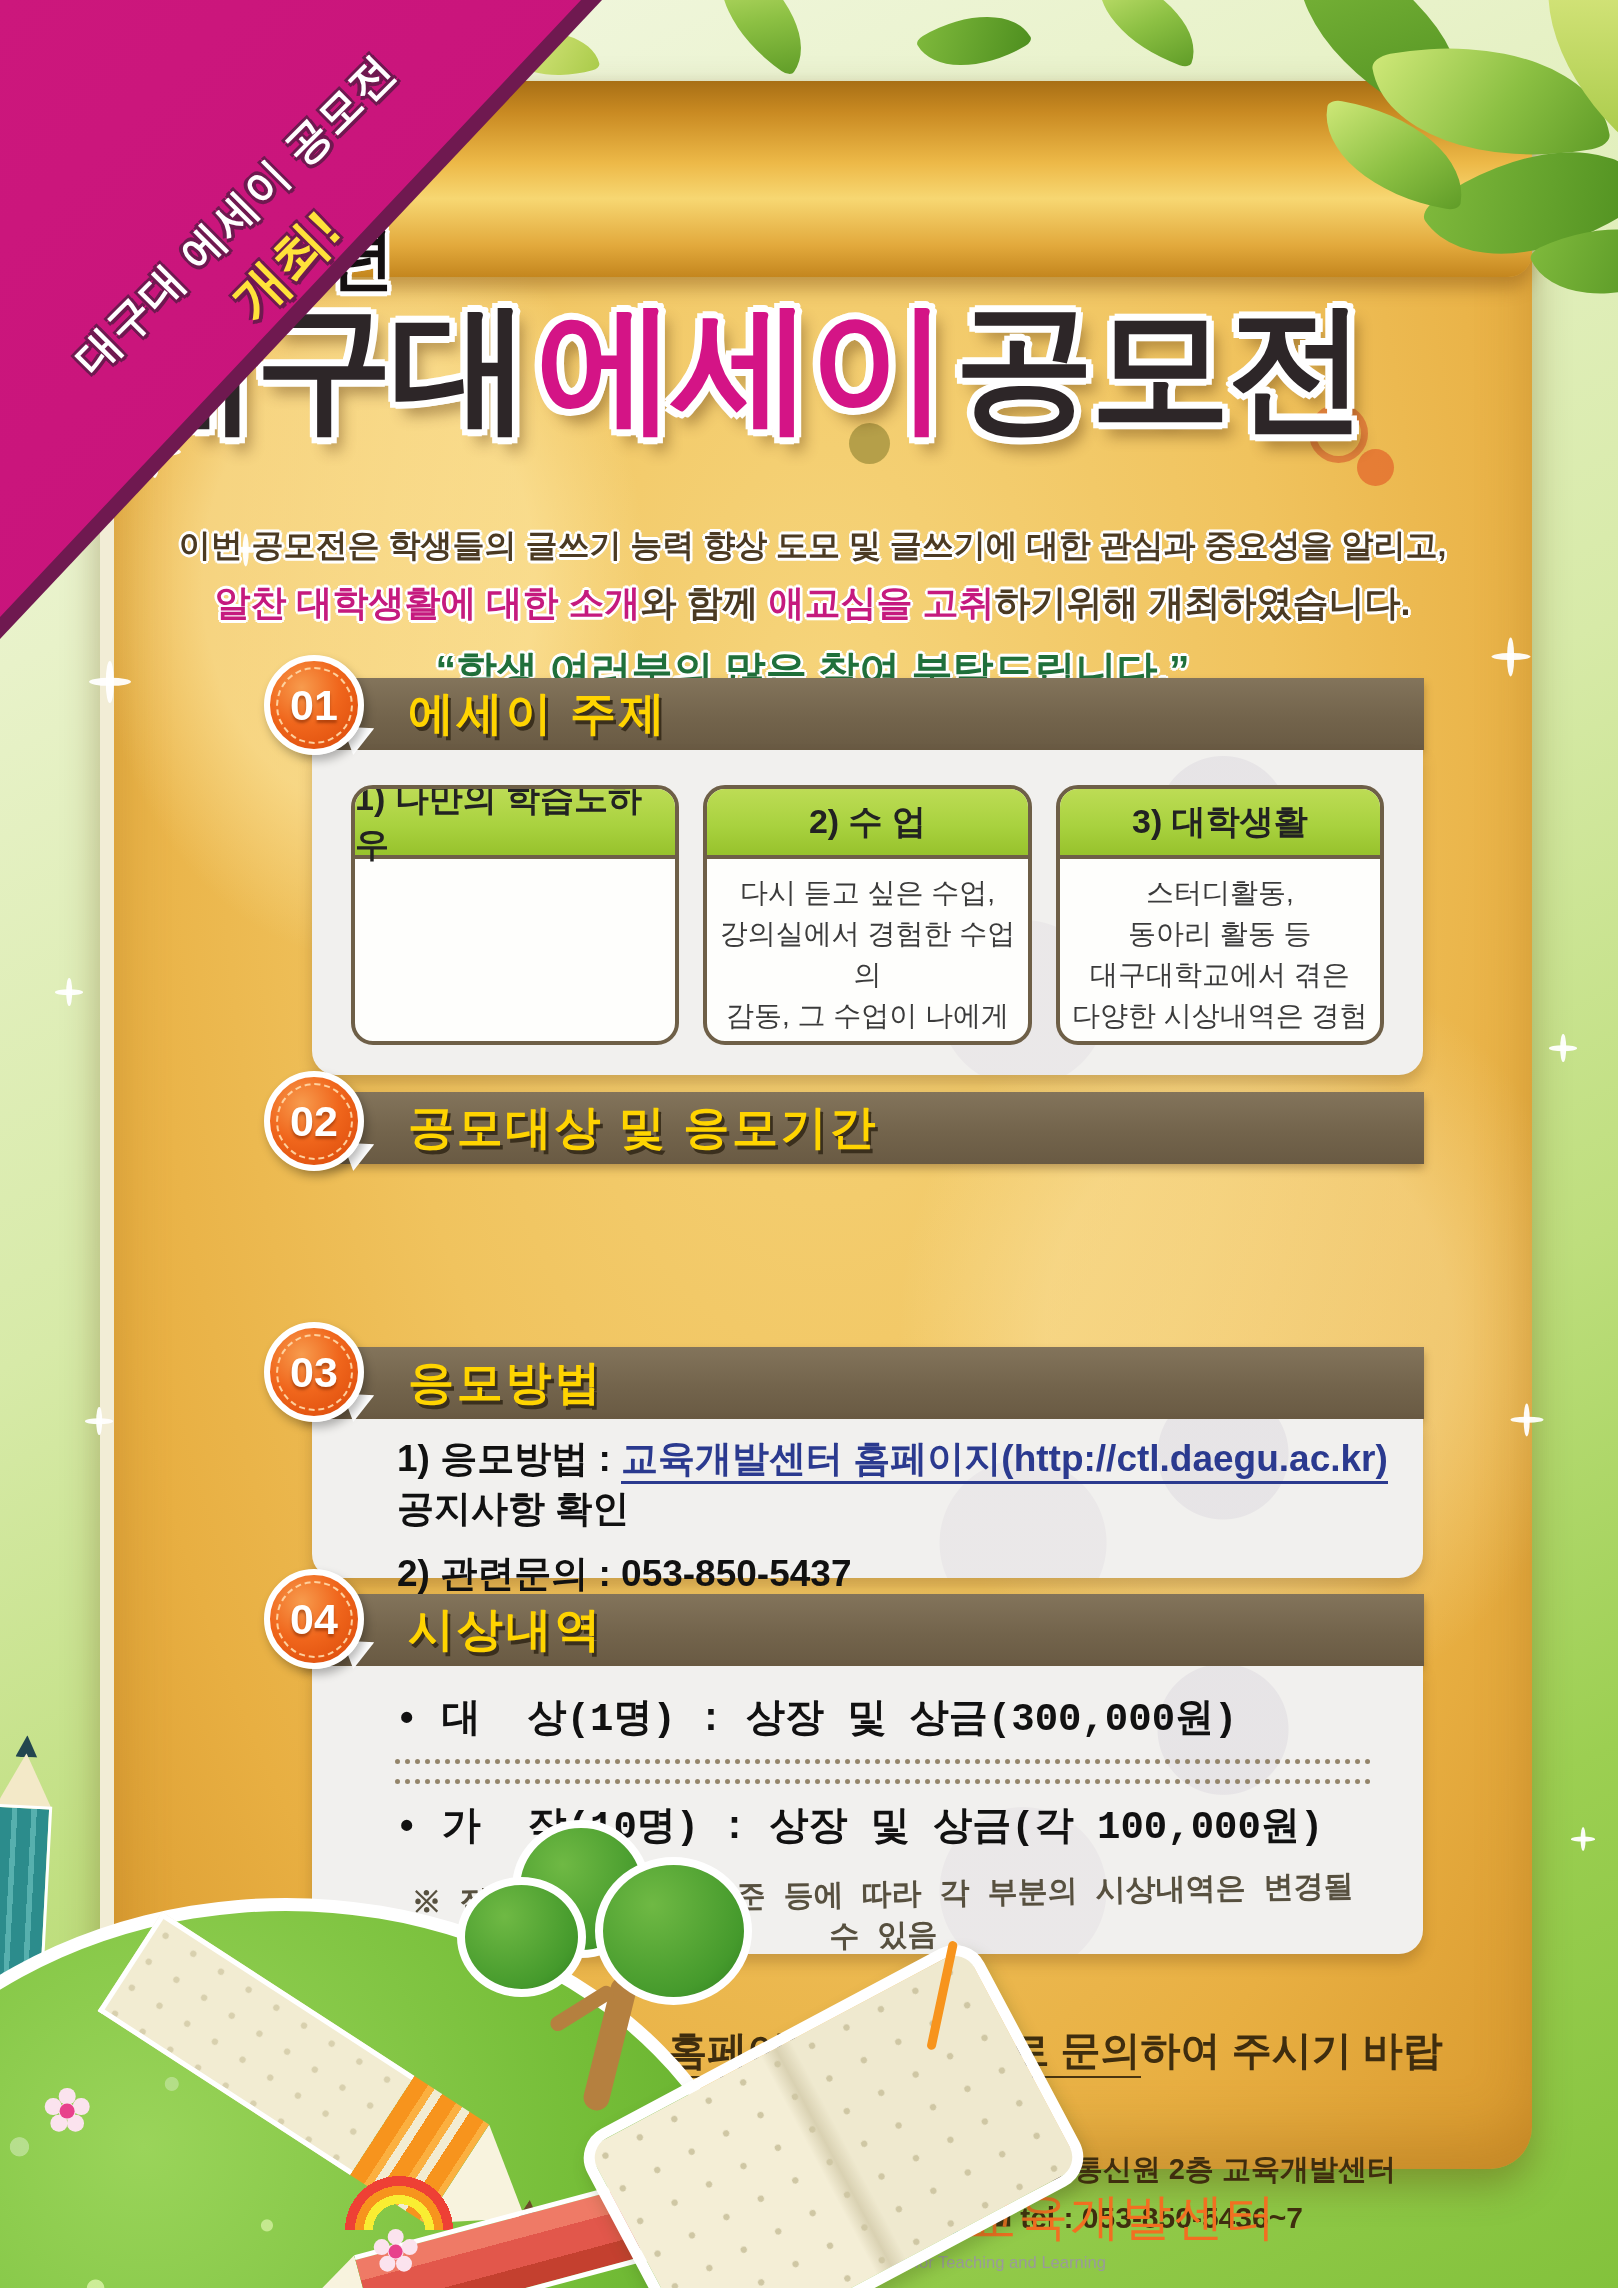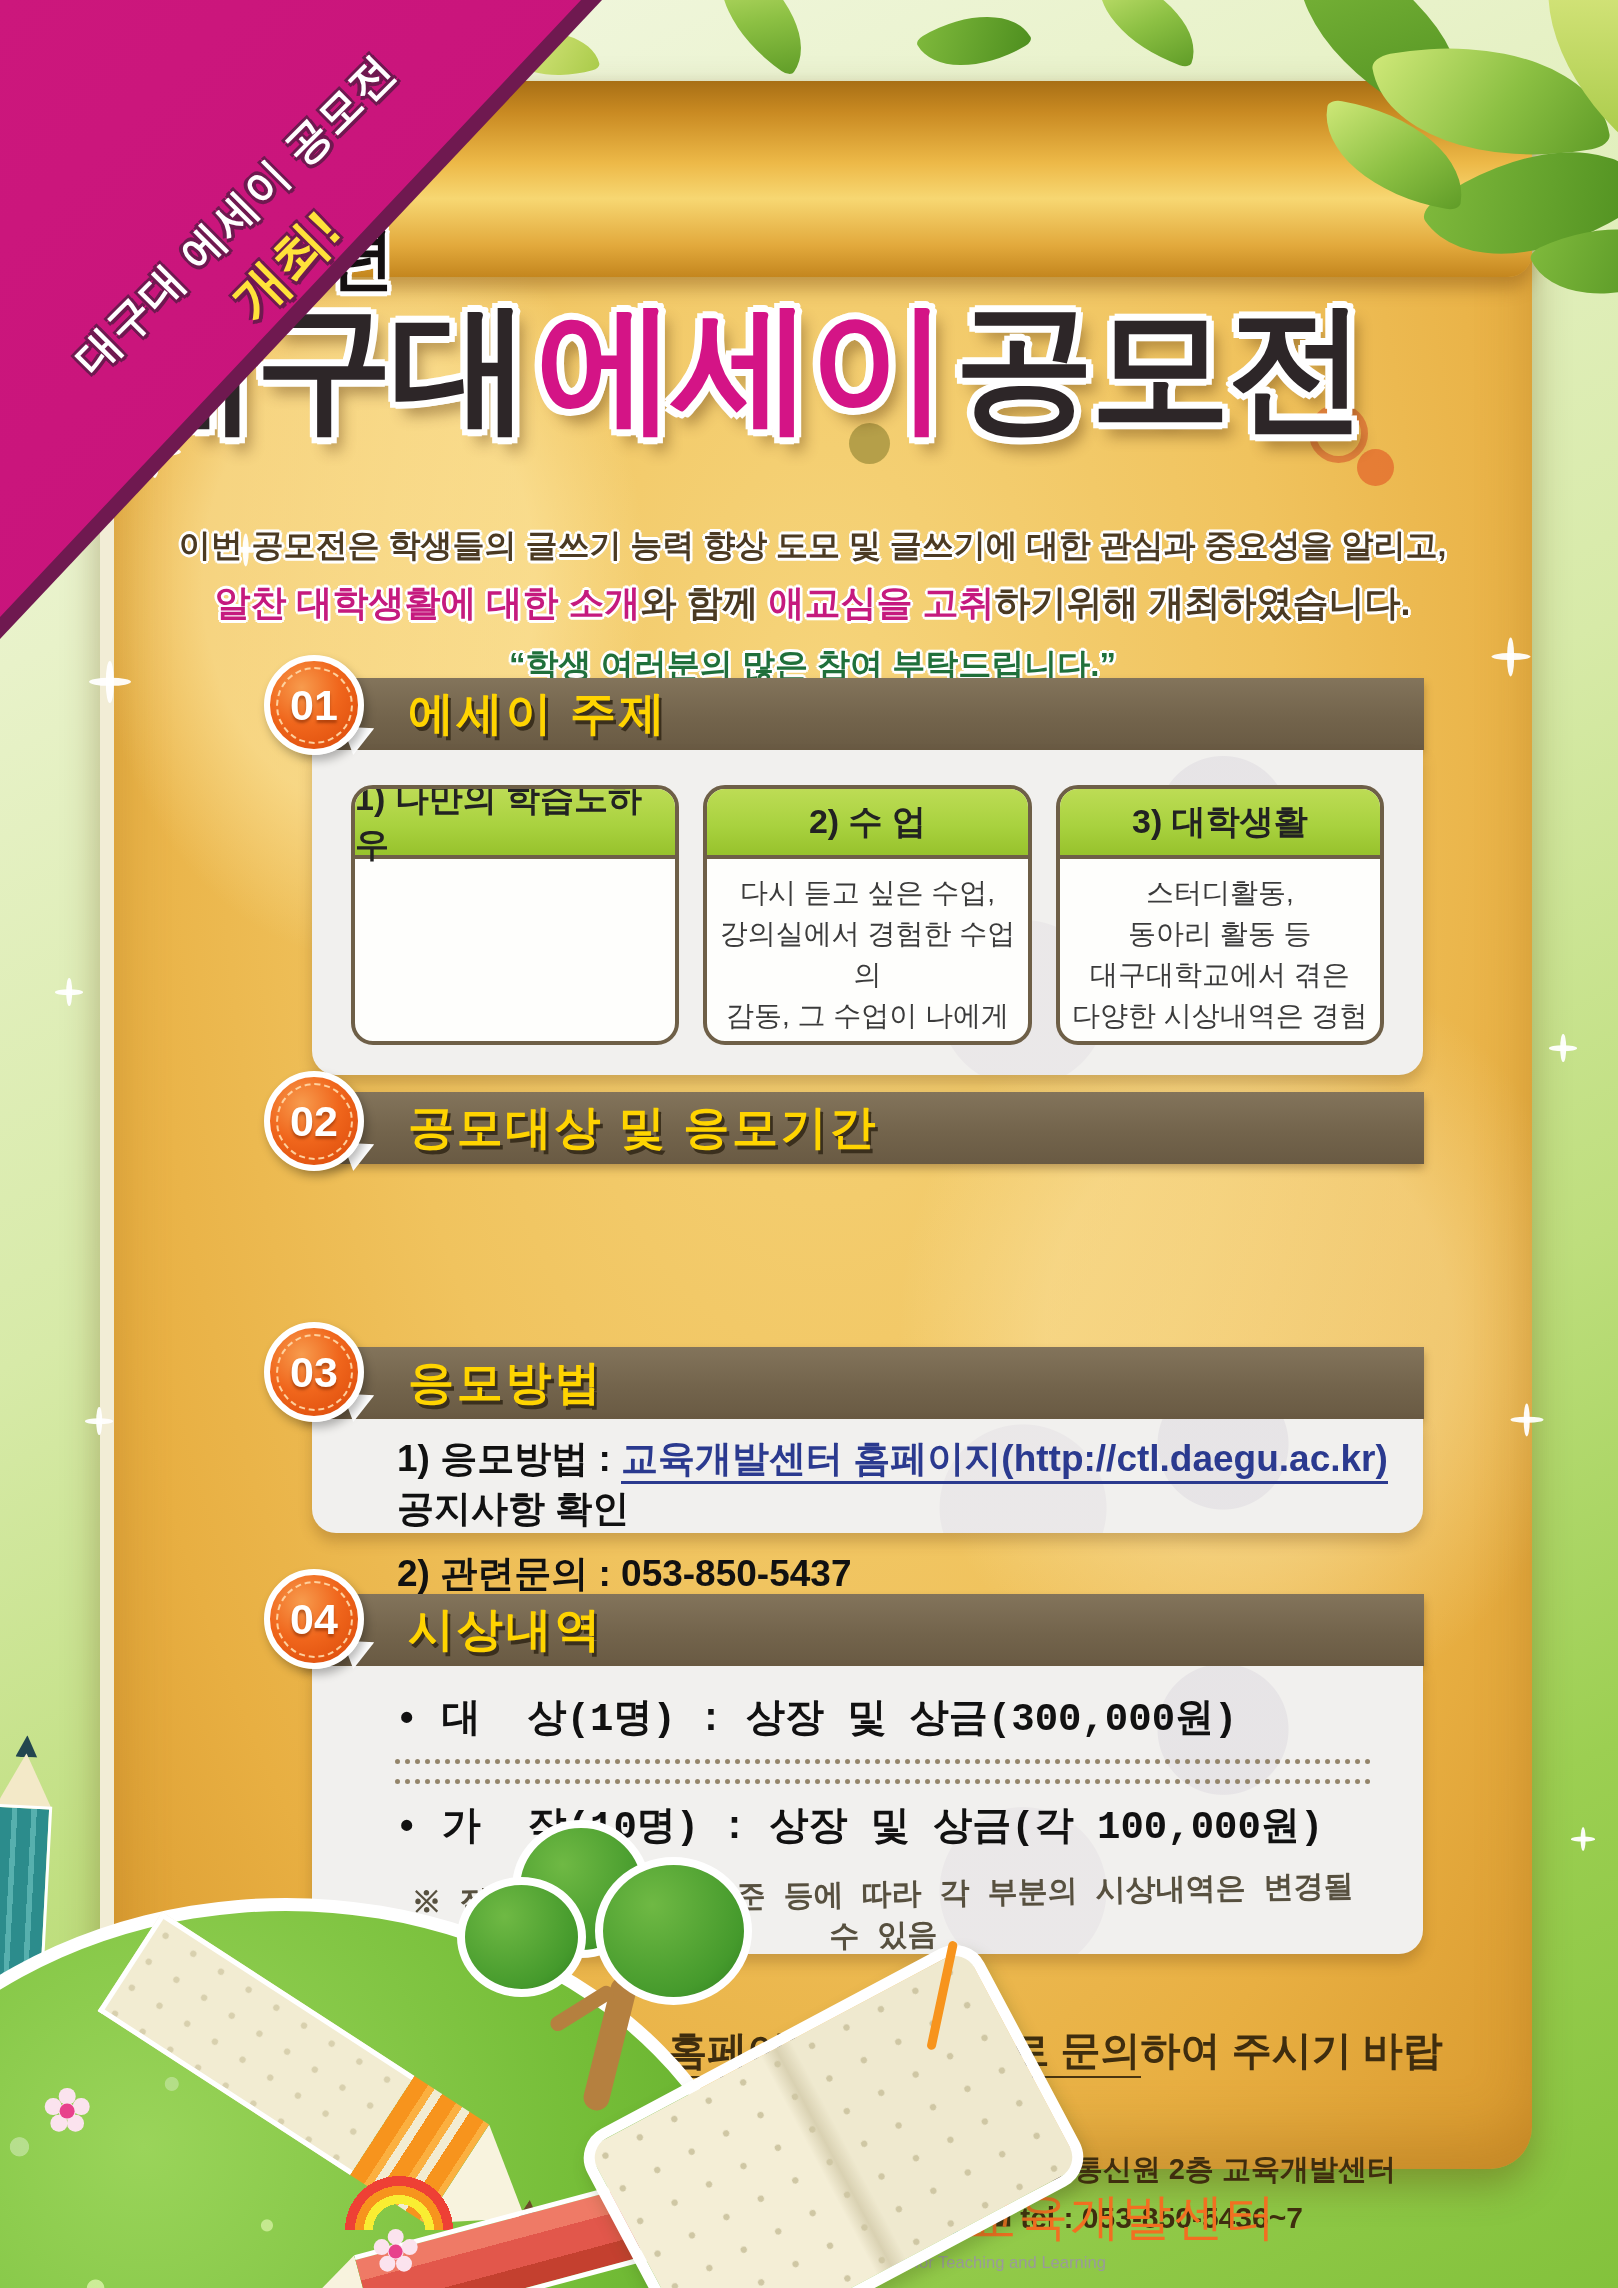--- a/index.html
+++ b/index.html
@@ -53,21 +53,21 @@
   .t-pink{color:#d41486;}
 
   
   #intro{left:113px;top:480px;width:1399px;z-index:5;text-align:center;}
   .intro-l1{font-size:32px;font-weight:bold;color:#4b3a22;
     text-shadow:-1.8px -1.8px 0 #fff,1.8px -1.8px 0 #fff,-1.8px 1.8px 0 #fff,1.8px 1.8px 0 #fff,-2.8px 0 0 #fff,2.8px 0 0 #fff,0 -2.8px 0 #fff,0 2.8px 0 #fff;margin-top:44px;}
   .intro-l2{margin-top:11px;font-size:36px;font-weight:bold;
     text-shadow:-1.8px -1.8px 0 #fff,1.8px -1.8px 0 #fff,-1.8px 1.8px 0 #fff,1.8px 1.8px 0 #fff,-2.8px 0 0 #fff,2.8px 0 0 #fff,0 -2.8px 0 #fff,0 2.8px 0 #fff;}
   .seg-pink{color:#c51a7e;}
   .seg-dark{color:#4b3a22;}
-  .intro-quote{display:inline-block;margin-top:14.8px;font-size:33px;font-weight:bold;color:#20703b;
+  .intro-quote{display:inline-block;margin-top:14.8px;font-size:41px;font-weight:bold;color:#20703b;
     border-bottom:4.6px solid #2a6b35;padding:0 13px 7.4px 13px;
     text-shadow:-1.8px -1.8px 0 #fff,1.8px -1.8px 0 #fff,-1.8px 1.8px 0 #fff,1.8px 1.8px 0 #fff,-2.8px 0 0 #fff,2.8px 0 0 #fff,0 -2.8px 0 #fff,0 2.8px 0 #fff;}
 
   
   .badge{position:absolute;width:100px;height:100px;z-index:6;}
   .badge-tail{position:absolute;right:-7.4px;bottom:0;width:31px;height:31px;background:#fff;
     clip-path:polygon(0 20%,100% 0,55% 100%);transform:rotate(14deg);}
   .badge-disc{position:relative;width:100%;height:100%;border-radius:50%;box-sizing:border-box;
     background:radial-gradient(circle at 36% 30%,#f79b4d 0%,#f0661c 45%,#d94708 100%);
     border:6.5px solid #fff;box-shadow:2.8px 5.5px 9.2px rgba(0,0,0,.28);
@@ -92,21 +92,21 @@
   .topic-head{height:66px;background:linear-gradient(180deg,#bddc55 0%,#a9d23f 55%,#97c22c 100%);
     border-bottom:4.6px solid #6e5f47;display:flex;align-items:center;justify-content:center;
     font-size:34px;font-weight:bold;color:#222;}
   .topic-body{padding:13px 5.5px 0 5.5px;text-align:center;font-size:28px;font-weight:500;color:#3b3b3b;line-height:41px;}
 
   
   .panel-text{font-size:37px;font-weight:bold;color:#111;}
   #sec2-panel{top:1164px;height:164px;padding:33px 0 0 85px;}
   #sec2-panel .row2{margin-top:29.5px;}
   .date-red{color:#c4242b;}
-  #sec3-panel{top:1419px;height:114px;padding:14.8px 0 0 85px;}
+  #sec3-panel{top:1419px;height:159px;padding:14.8px 0 0 85px;}
   .link-blue{color:#2b3a8f;border-bottom:3.7px solid #2b3a8f;padding-bottom:1.8px;}
   .note-indent{margin-top:11px;padding-left:138px;font-size:28px;font-weight:bold;color:#222;}
   #sec3-panel .row2{margin-top:14.8px;}
   #sec4-panel{top:1666px;height:288px;padding:24px 52px 0 83px;font-family:Liberation Mono, monospace;}
   .prize-row{font-size:39px;font-weight:bold;color:#111;white-space:pre-wrap;}
   .dotted-sep{border-bottom:5.5px dotted #93846a;margin:14.8px 0;}
   .prize-note{margin-top:22px;text-align:center;font-size:30px;font-weight:bold;color:#57503f;transform:rotate(-1deg);}
 
   
   #footer{left:360px;top:2023px;width:1089px;z-index:5;text-align:center;color:#3f2d0e;}

